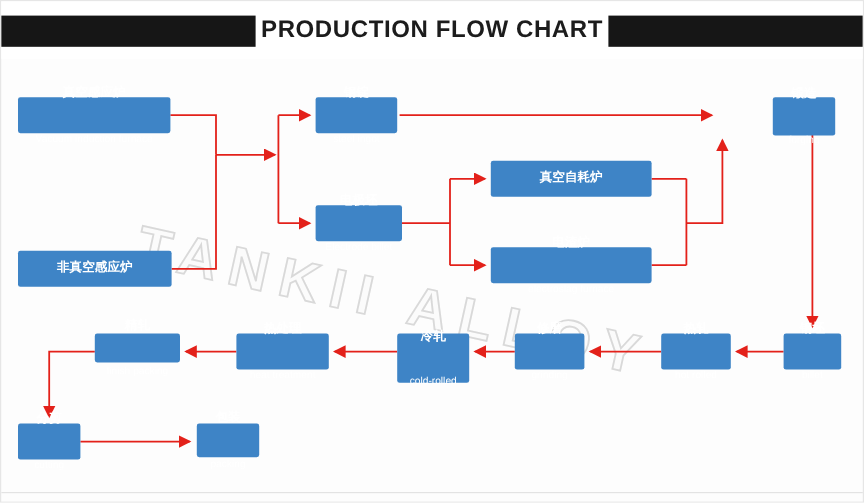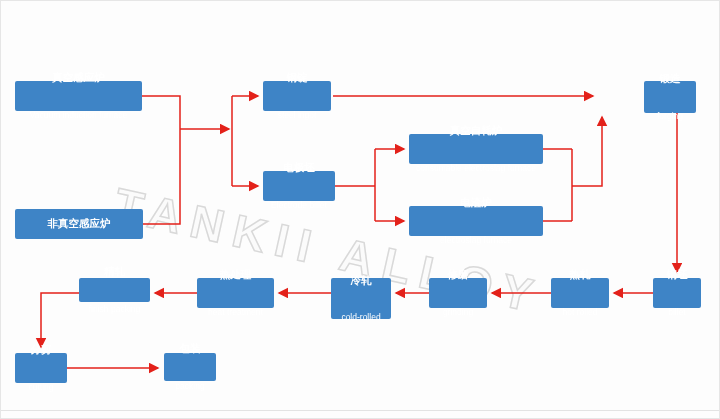--- a/index.html
+++ b/index.html
@@ -74,21 +74,20 @@
         <div class="node" style="left: 262px; top: 80px; width: 68px; height: 30px; background: rgb(62, 132, 198);">
           <span class="zh">钢锭</span>
           <span class="en">steel ingot</span>
         </div>
         <div class="node" style="left: 262px; top: 170px; width: 72px; height: 30px; background: rgb(62, 132, 198);">
           <span class="zh">电极坯</span>
           <span class="en">Electrode billet</span>
         </div>
         <div class="node" style="left: 408px; top: 133px; width: 134px; height: 30px; background: rgb(62, 132, 198);">
           <span class="zh">真空自耗炉</span>
-          <span class="en">consumable electroslag furnace</span>
         </div>
         <div class="node" style="left: 408px; top: 205px; width: 134px; height: 30px; background: rgb(62, 132, 198);">
           <span class="zh">电渣炉</span>
           <span class="en">electroslag furnace</span>
         </div>
         <div class="node" style="left: 598px; top: 80px; width: 52px; height: 32px; background: rgb(62, 132, 198); margin-left: 45px;">
           <span class="zh">锻造</span>
           <span class="en">forging</span>
         </div>
         <div class="node" style="left: 652px; top: 277px; width: 48px; height: 30px; background: rgb(62, 132, 198);">
@@ -120,14 +119,19 @@
           <span class="en">cutting</span>
         </div>
         <div class="node" style="left: 163px; top: 352px; width: 52px; height: 28px; background: rgb(62, 132, 198);">
           <span class="zh">包装</span>
           <span class="en">packing</span>
         </div>
       </div>
     <div class="bottom-rule"></div>
   </div>
 
+  <div class="header">
+    <div class="header-bar left"></div>
+    <div class="header-bar right"></div>
+    <div class="page-title">PRODUCTION FLOW CHART</div>
+  </div>
 
 </div>
 
 </body></html>

